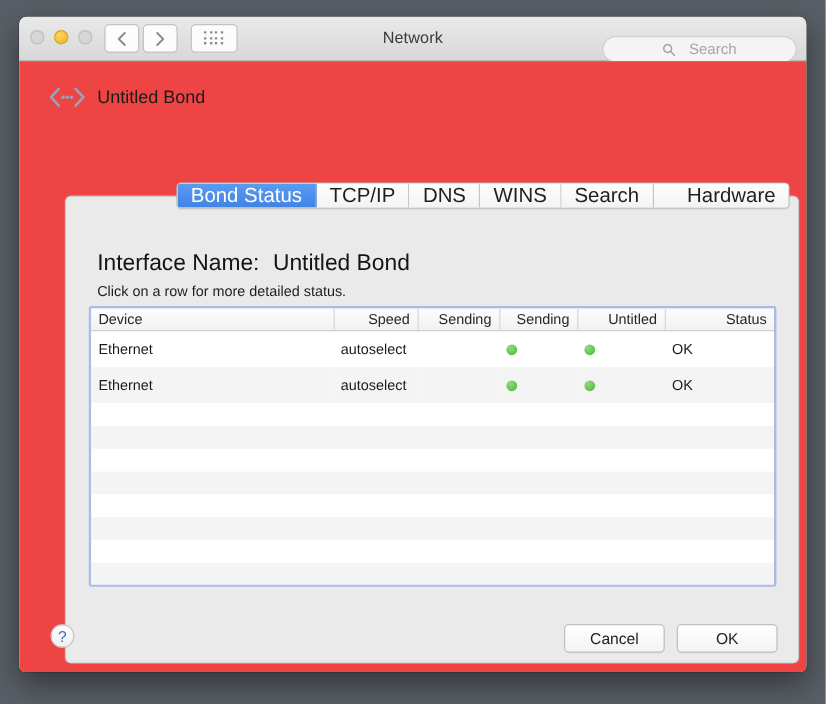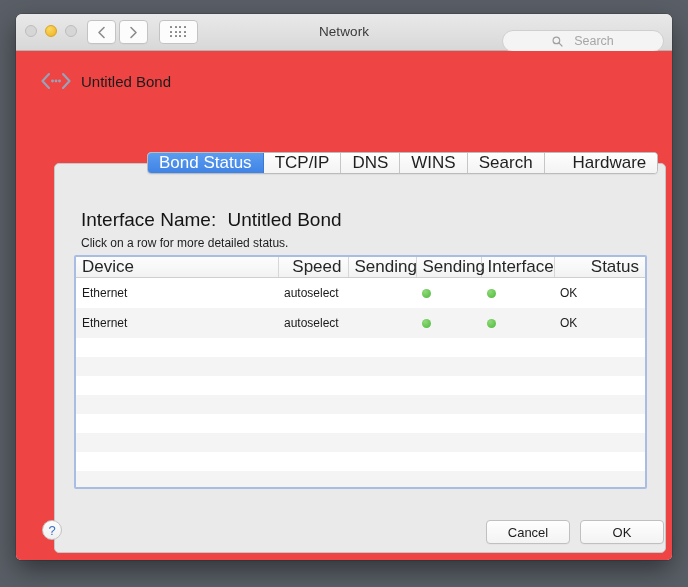--- a/index.html
+++ b/index.html
@@ -241,21 +241,21 @@
   table.nettable {
     width: 100%;
     border-collapse: collapse;
     table-layout: fixed;
     font-size: 12px;
     color: #1a1a1a;
   }
   table.nettable thead th {
     height: 18px;
     font-weight: normal;
-    font-size: 17px;
+    font-size: 12px;
     color: #262626;
     background: linear-gradient(to bottom,#fdfdfd,#f2f2f2);
     border-bottom: 1px solid #cfcfcf;
     border-right: 1px solid #d7d7d7;
     padding: 0 6px;
     box-sizing: border-box;
   }
   table.nettable thead th:last-child { border-right: none; }
   table.nettable thead th.l { text-align: left; }
   table.nettable thead th.c { text-align: right; }
@@ -290,21 +290,21 @@
     border: 1px solid #c2c2c2;
     display: flex;
     align-items: center;
     justify-content: center;
     font-size: 13px;
     color: #3b6fc4;
     box-sizing: border-box;
   }
   .footbtns {
     position: absolute;
-    right: 8px;
+    right: 24px;
     bottom: 16px;
     display: flex;
     gap: 10px;
   }
   .pushbtn {
     width: 84px;
     height: 24px;
     border: 1px solid #c0c0c0;
     border-radius: 4px;
     background: linear-gradient(to bottom,#fefefe,#f3f3f3);
@@ -403,21 +403,21 @@
             <col style="width:65px">
               <col style="width:73px">
               <col style="width:91px">
           </colgroup>
           <thead>
             <tr>
               <th class="l">Device</th>
               <th class="c">Speed</th>
               <th class="c">Sending</th>
               <th class="c">Sending</th>
-              <th class="c">Interface</th>
+              <th class="c">Untitled</th>
               <th class="c">Status</th>
             </tr>
           </thead>
           <tbody>
             <tr class="odd">
               <td class="l">Ethernet</td>
               <td class="c">autoselect</td>
               <td class="c"></td>
               <td class="c"><span class="greendot"></span></td>
               <td class="c"><span class="greendot"></span></td>

